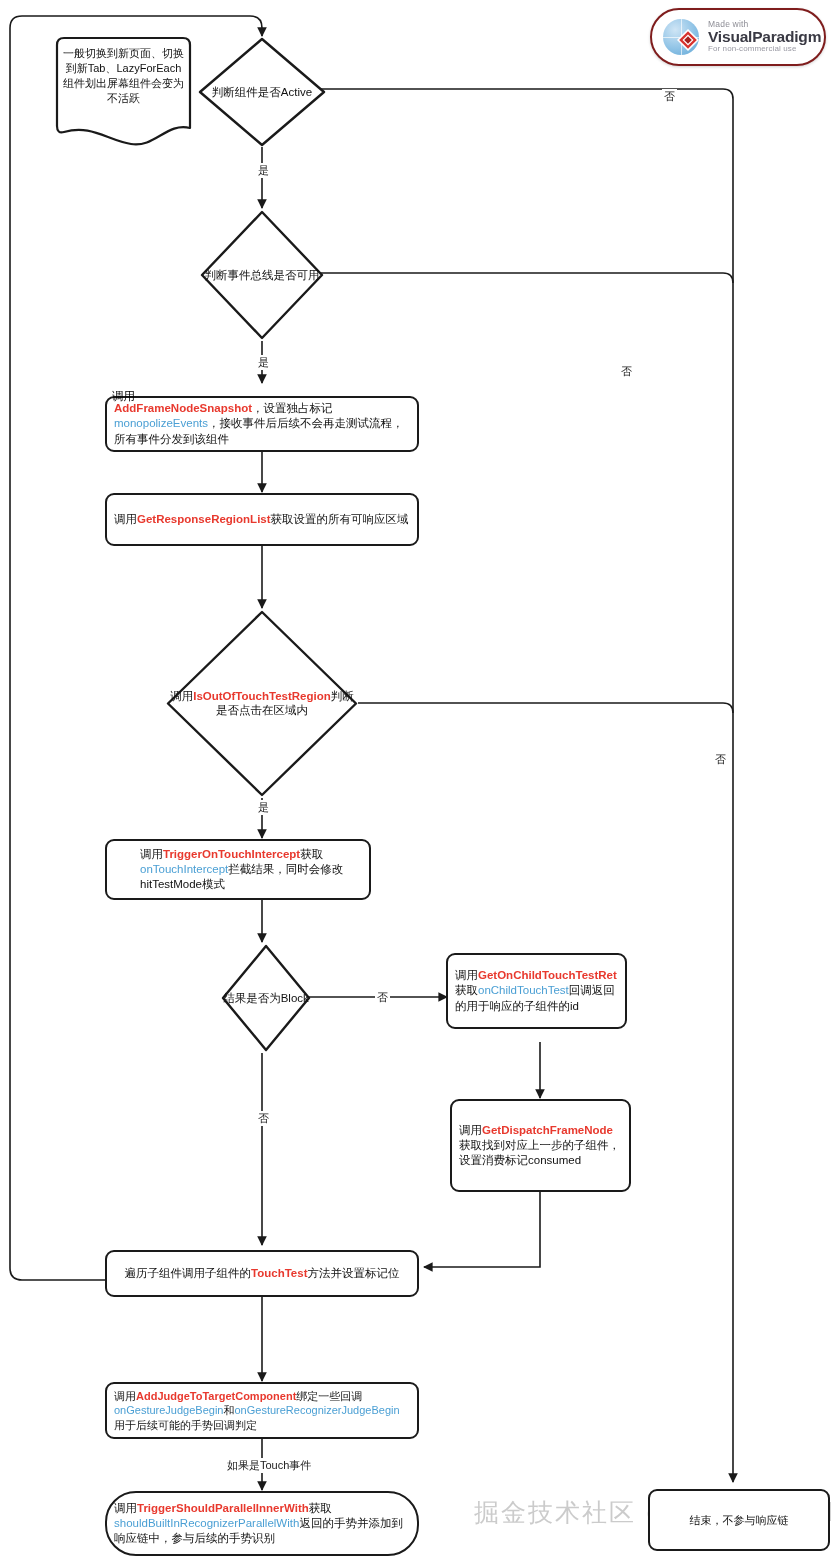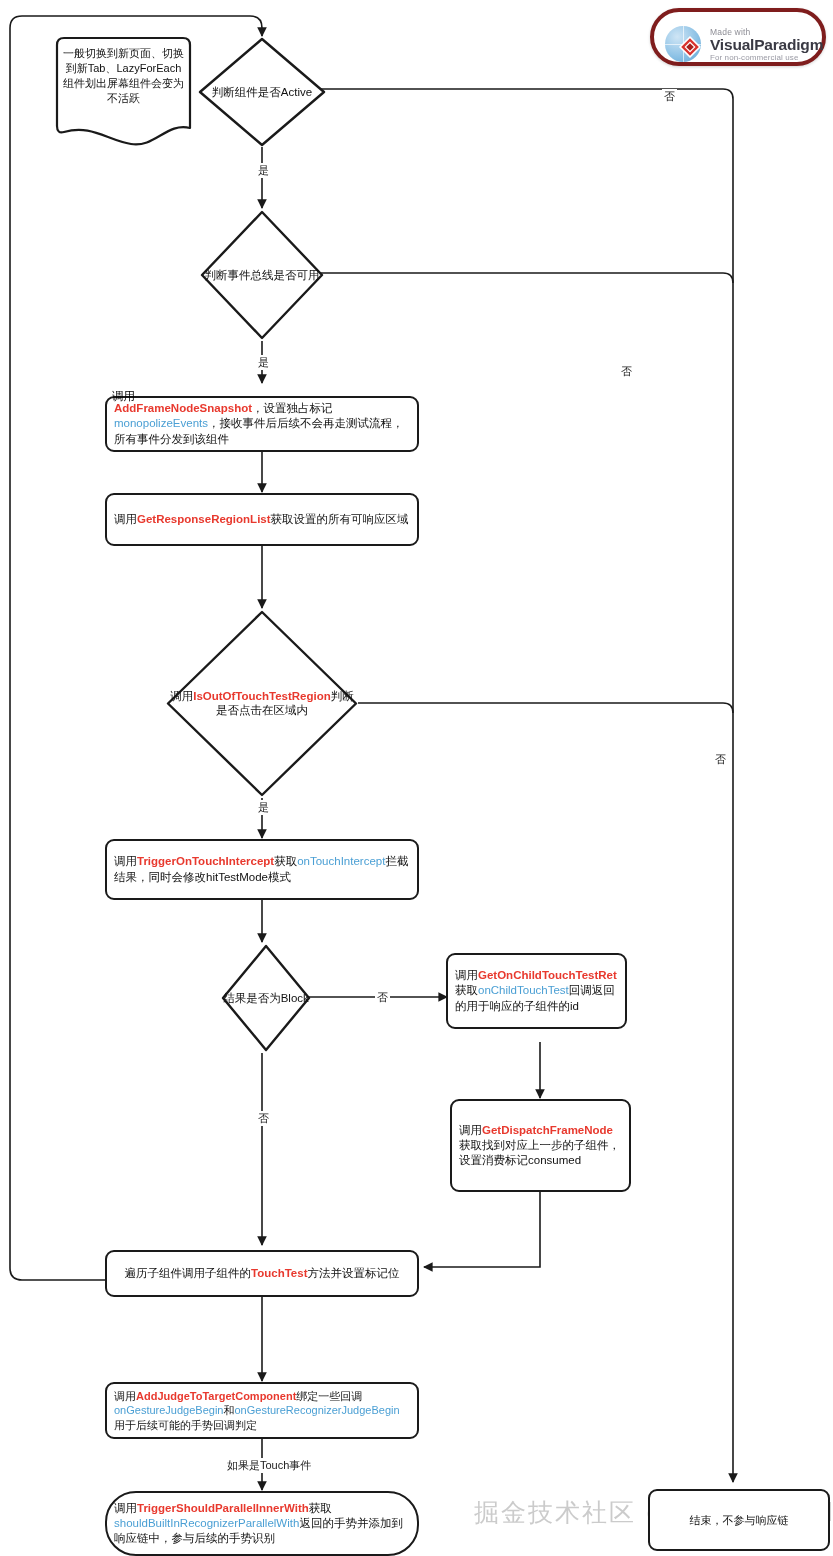--- a/index.html
+++ b/index.html
@@ -86,24 +86,24 @@
     z-index: 6;
     white-space: nowrap;
   }
 
   
   .vp-badge {
     position: absolute;
     top: 8px; left: 650px;
     width: 176px; height: 58px;
     background: #ffffff;
-    border: 4px solid #7f1d1d;
+    border: 2px solid #7f1d1d;
     border-radius: 29px;
     box-shadow: 0 1px 3px rgba(0,0,0,.18);
-    display: flex; align-items: flex-end;
+    display: flex; align-items: center;
     padding: 0 11px;
     z-index: 20;
   }
   .vp-globe {
     width: 36px; height: 36px;
     border-radius: 50%;
     background: radial-gradient(circle at 34% 30%, #cfe5f5 0%, #8fc3e6 55%, #5ea5d4 100%);
     position: relative; flex: none;
     overflow: hidden;
   }
@@ -222,21 +222,21 @@
   <div class="diamond" style="left:165px; top:609px; width:194px; height:189px;">
     <svg class="shape" viewBox="0 0 194 189" preserveAspectRatio="none">
       <polygon points="97,3 191,94.5 97,186 3,94.5" fill="#ffffff" stroke="#1a1a1a" stroke-width="2.4" stroke-linejoin="round"></polygon>
     </svg>
     <div class="dlabel" style="width:185px;">
       <span>调用</span><span class="api">IsOutOfTouchTestRegion</span><span>判断</span><br>
       <span>是否点击在区域内</span>
     </div>
   </div>
 
-  <div class="node proc" style="left:105px; top:839px; width:314px; height:61px;">
+  <div class="node proc" style="left:105px; top:839px; width:266px; height:61px;padding-left:26px;">
     <div class="txt">
       <span>调用</span><span class="api">TriggerOnTouchIntercept</span><span>获取</span><span class="cb">onTouchIntercept</span><span>拦截结果，同时会修改hitTestMode模式</span>
     </div>
   </div>
 
   <div class="diamond" style="left:220px; top:943px; width:92px; height:110px;">
     <svg class="shape" viewBox="0 0 92 110" preserveAspectRatio="none">
       <polygon points="46,3 89,55 46,107 3,55" fill="#ffffff" stroke="#1a1a1a" stroke-width="2.4" stroke-linejoin="round"></polygon>
     </svg>
     <div class="dlabel" style="width:150%;">结果是否为Block</div>

